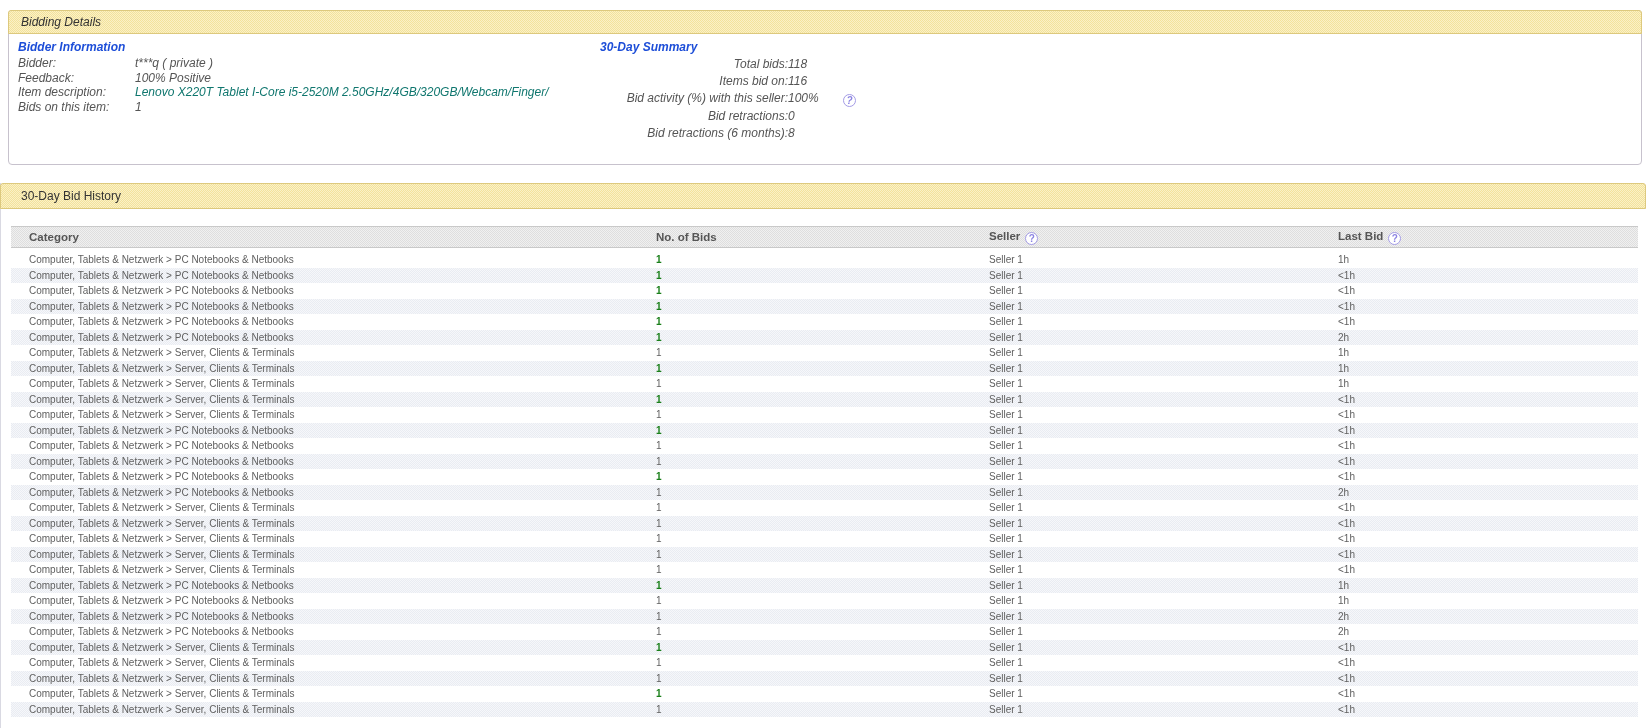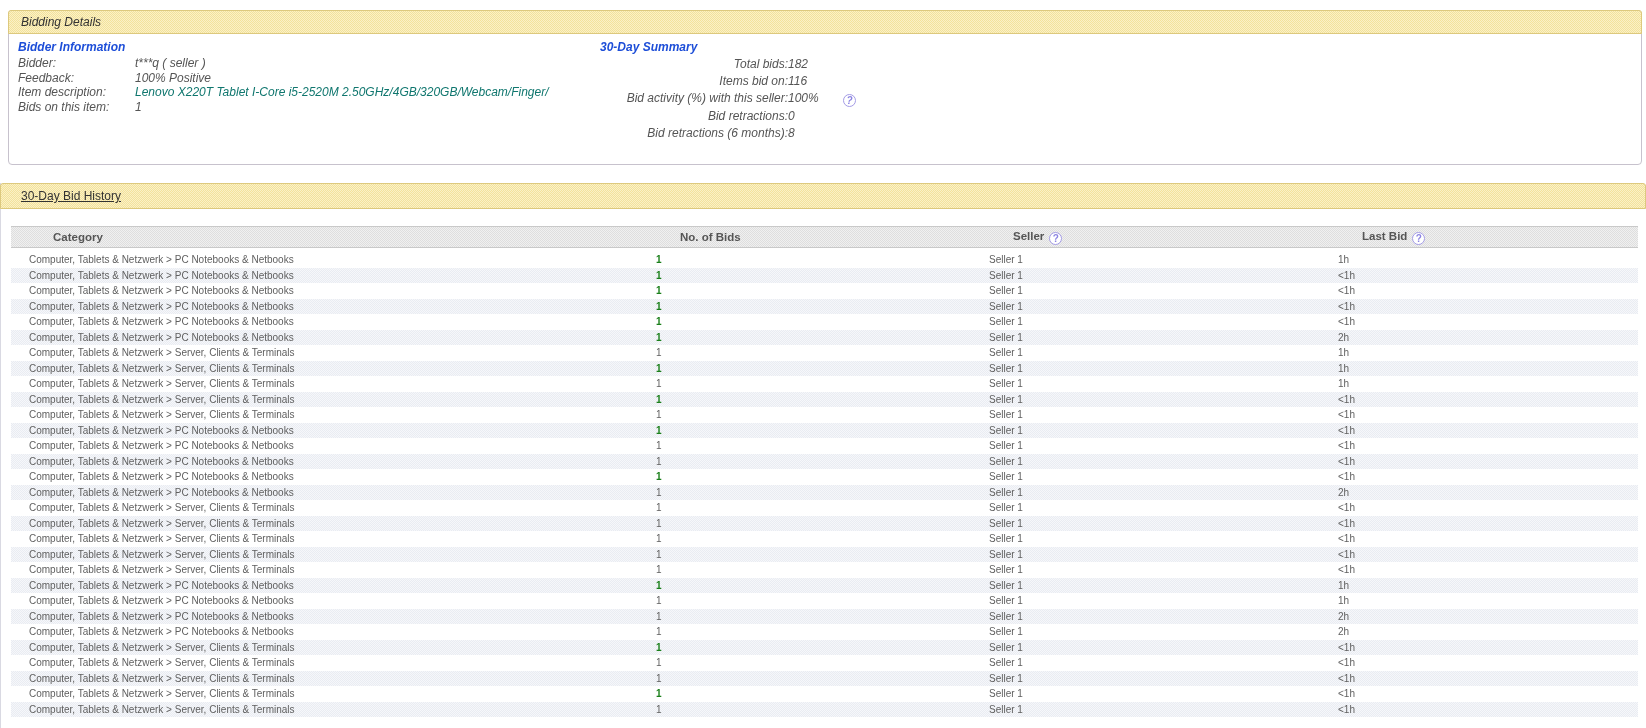--- a/index.html
+++ b/index.html
@@ -9,21 +9,20 @@
   
   .dither-yellow{
     background-color:#f3e29b;
     background-image:conic-gradient(rgba(255,252,235,.55) 25%, transparent 25% 50%, rgba(255,252,235,.55) 50% 75%, transparent 75%);
     background-size:2px 2px;
   }
   .dither-gray{
     background-color:#dedede;
     background-image:conic-gradient(rgba(255,255,255,.55) 25%, transparent 25% 50%, rgba(255,255,255,.55) 50% 75%, transparent 75%);
     background-size:2px 2px;
-    padding-left:24px;
   }
   .bar{ height:24px; line-height:23px; padding-left:12px; color:#333;
         border:1px solid #ddc97e; border-radius:3px 3px 0 0; font-size:12px; }
   .help{ display:inline-block; width:13px; height:13px; line-height:12px; text-align:center;
          border:1px solid #a49ce6; border-radius:50%; color:#8c84e2; font-size:10px;
          font-weight:bold; background:#fff; vertical-align:-2px; cursor:pointer; }
 
   
   .panel1{ position:absolute; left:8px; top:10px; width:1634px; height:155px;
            border:1px solid #c7c2cd; border-radius:4px; background:#fff;font-style:italic; }
@@ -36,21 +35,21 @@
   .info-row .val.link{ color:#0f766e; cursor:pointer; }
   .summary{ position:absolute; left:591px; top:6px; }
   .sum-row{ height:17.2px; line-height:17.2px; }
   .sum-row .lbl{ display:inline-block; width:188px;text-align:right; }
   .sum-row .val{ display:inline-block; min-width:40px; }
   .sum-row .help{ margin-left:15px; }
 
   
   .panel2{ position:absolute; left:0; top:183px; width:1646px; height:545px;
            border-left:1px solid #d9d9e2; background:#fff; }
-  .panel2 .bar{ height:26px; line-height:25px; padding-left:20px; margin-left:-1px;text-decoration:underline; }
+  .panel2 .bar{ height:26px; line-height:25px; padding-left:20px; margin-left:-1px; }
 
   .btable{ position:absolute; left:10px; top:43px; width:1627px; }
   .t-head{ display:grid; grid-template-columns:640px 330px 350px 1fr; height:22px;
            align-items:center; border-top:1px solid #c9c9c9; border-bottom:1px solid #c9c9c9;
            font-weight:bold; color:#555; font-size:11.5px; }
   .t-body{ margin-top:4px; }
   .t-row{ display:grid; grid-template-columns:640px 330px 350px 1fr; height:15.5px;
           line-height:15.5px; color:#5f5f5f; font-size:10px; }
   .t-body > div:nth-of-type(even){
     background-color:#e9ecf2;
@@ -71,21 +70,21 @@
   <div class="bar dither-yellow">
     <span>Bidding Details</span>
   </div>
   <div class="p1-content">
 
     <div class="info-block bidder-info">
       <h3>Bidder Information</h3>
       <div>
 
           <div class="info-row">
-            <span class="lbl">Bidder:</span><span class="val">t***q  ( seller )</span>
+            <span class="lbl">Bidder:</span><span class="val">t***q  ( private )</span>
           </div>
 
           <div class="info-row">
             <span class="lbl">Feedback:</span><span class="val">100% Positive</span>
           </div>
 
           <div class="info-row">
             <span class="lbl">Item description:</span><span class="val link">Lenovo X220T Tablet I-Core i5-2520M 2.50GHz/4GB/320GB/Webcam/Finger/</span>
           </div>
 
@@ -93,21 +92,21 @@
             <span class="lbl">Bids on this item:</span><span class="val">1</span>
           </div>
         </div>
     </div>
 
     <div class="info-block summary">
       <h3>30-Day Summary</h3>
       <div>
 
           <div class="sum-row">
-            <span class="lbl">Total bids:</span><span class="val">182</span>
+            <span class="lbl">Total bids:</span><span class="val">118</span>
           </div>
 
           <div class="sum-row">
             <span class="lbl">Items bid on:</span><span class="val">116</span>
           </div>
 
           <div class="sum-row">
             <span class="lbl">Bid activity (%) with this seller:</span><span class="val">100%</span><span class="help">?</span>
           </div>
 

